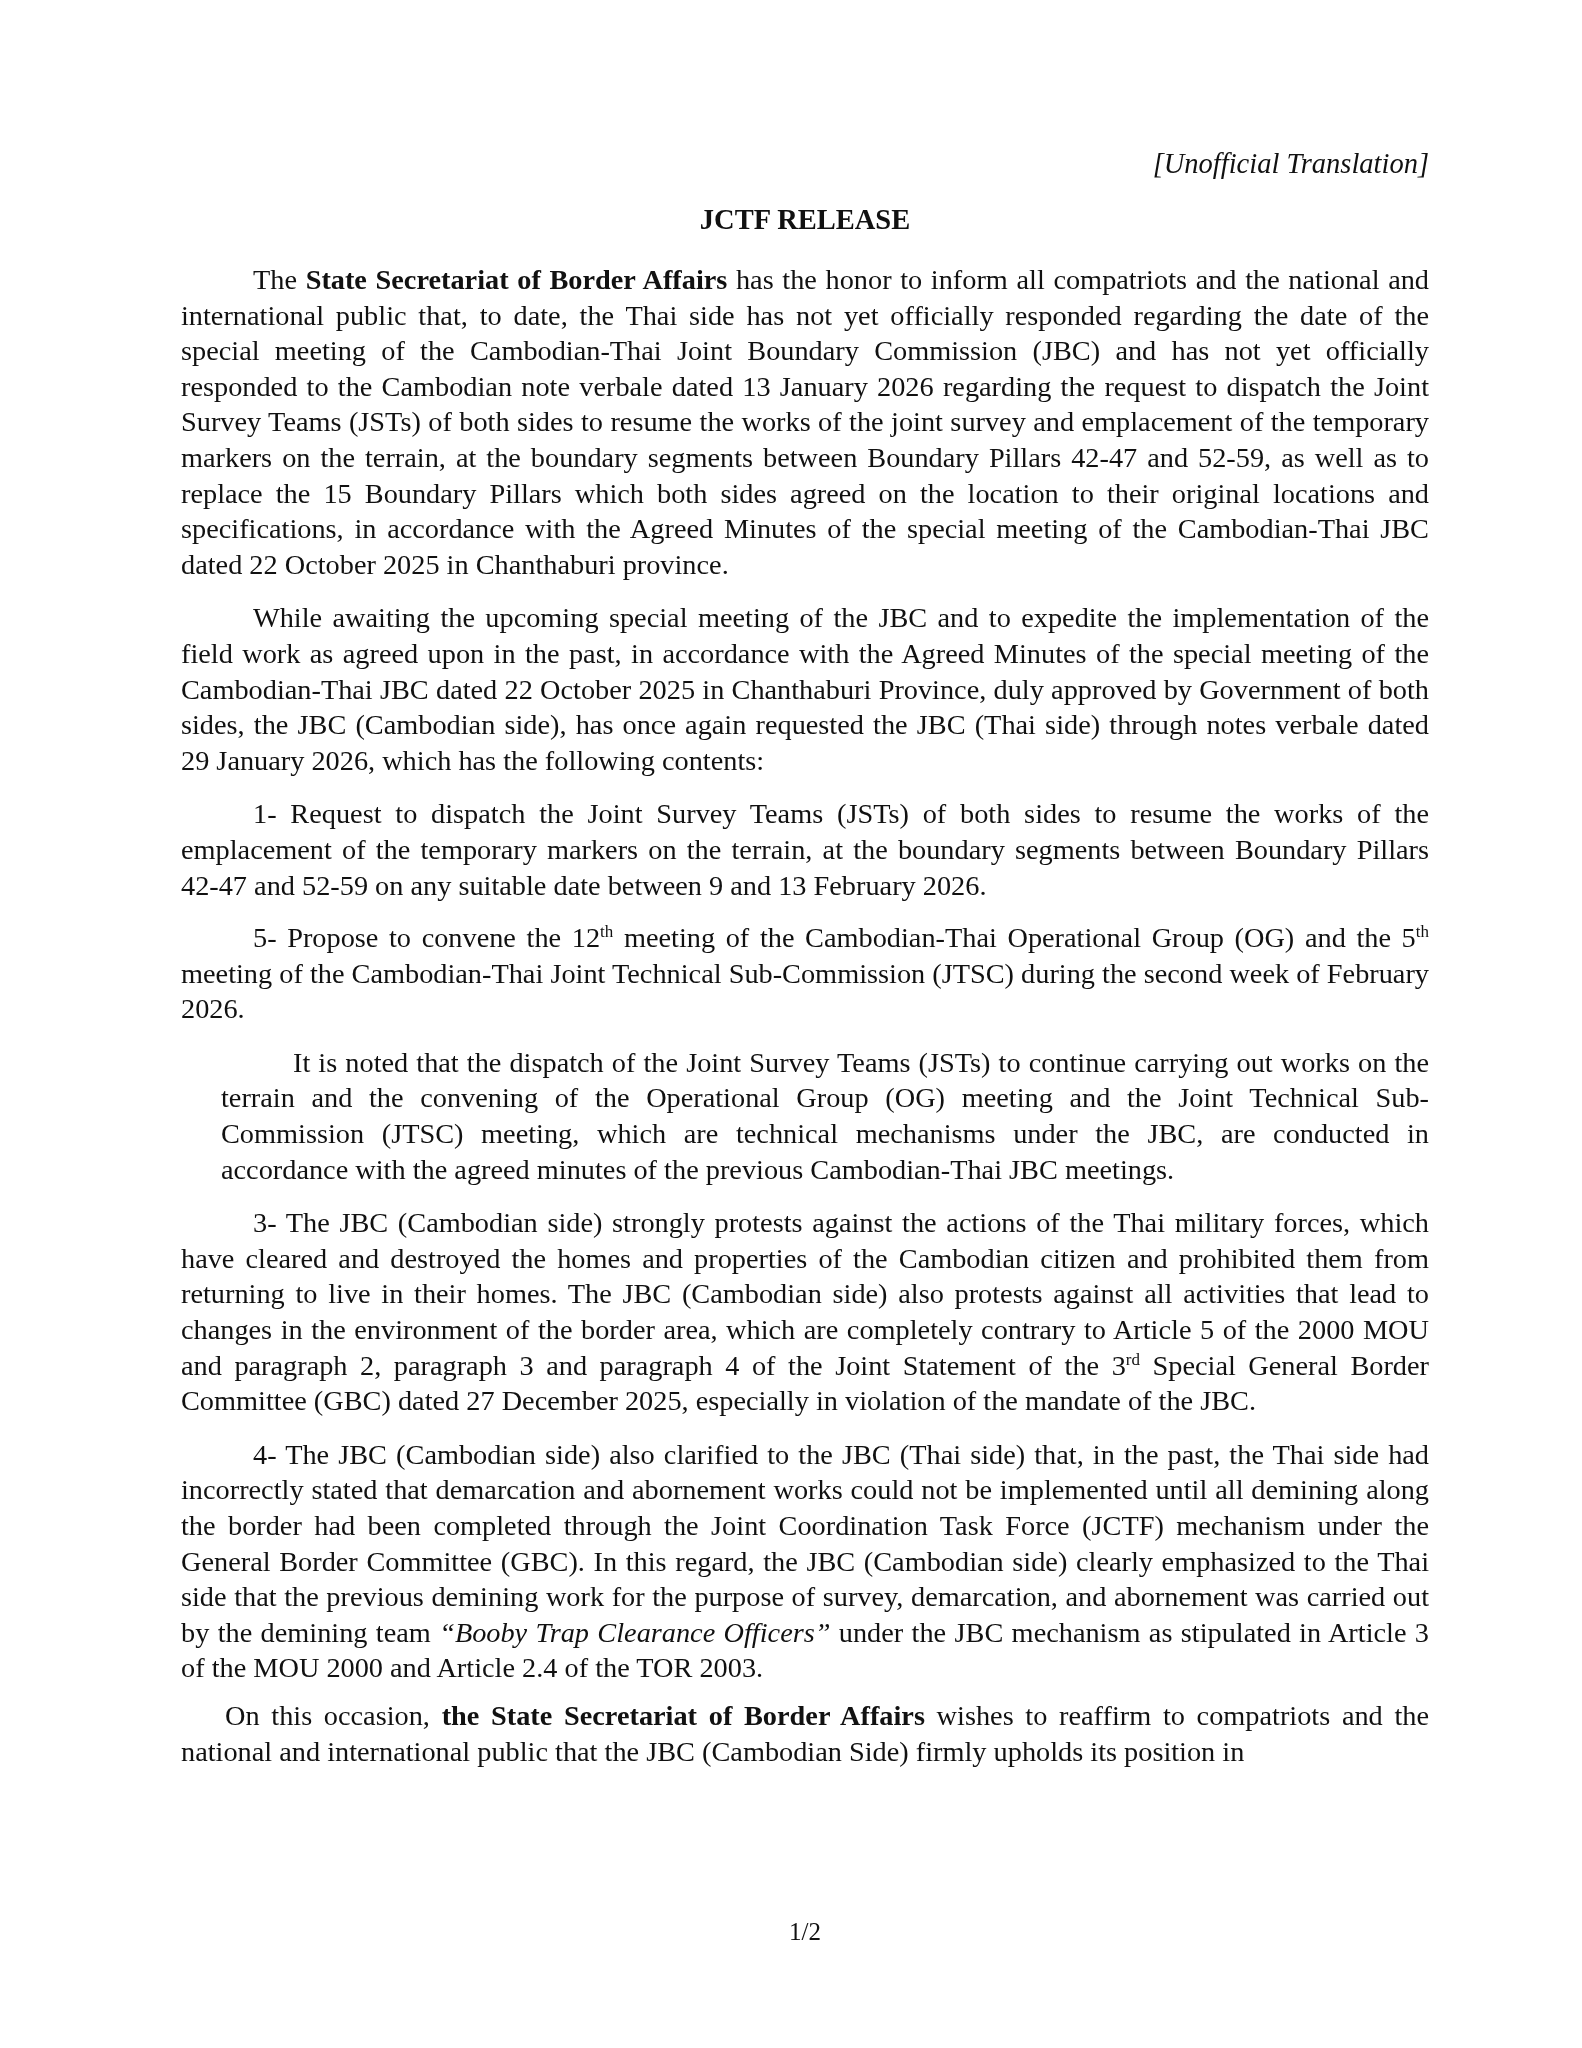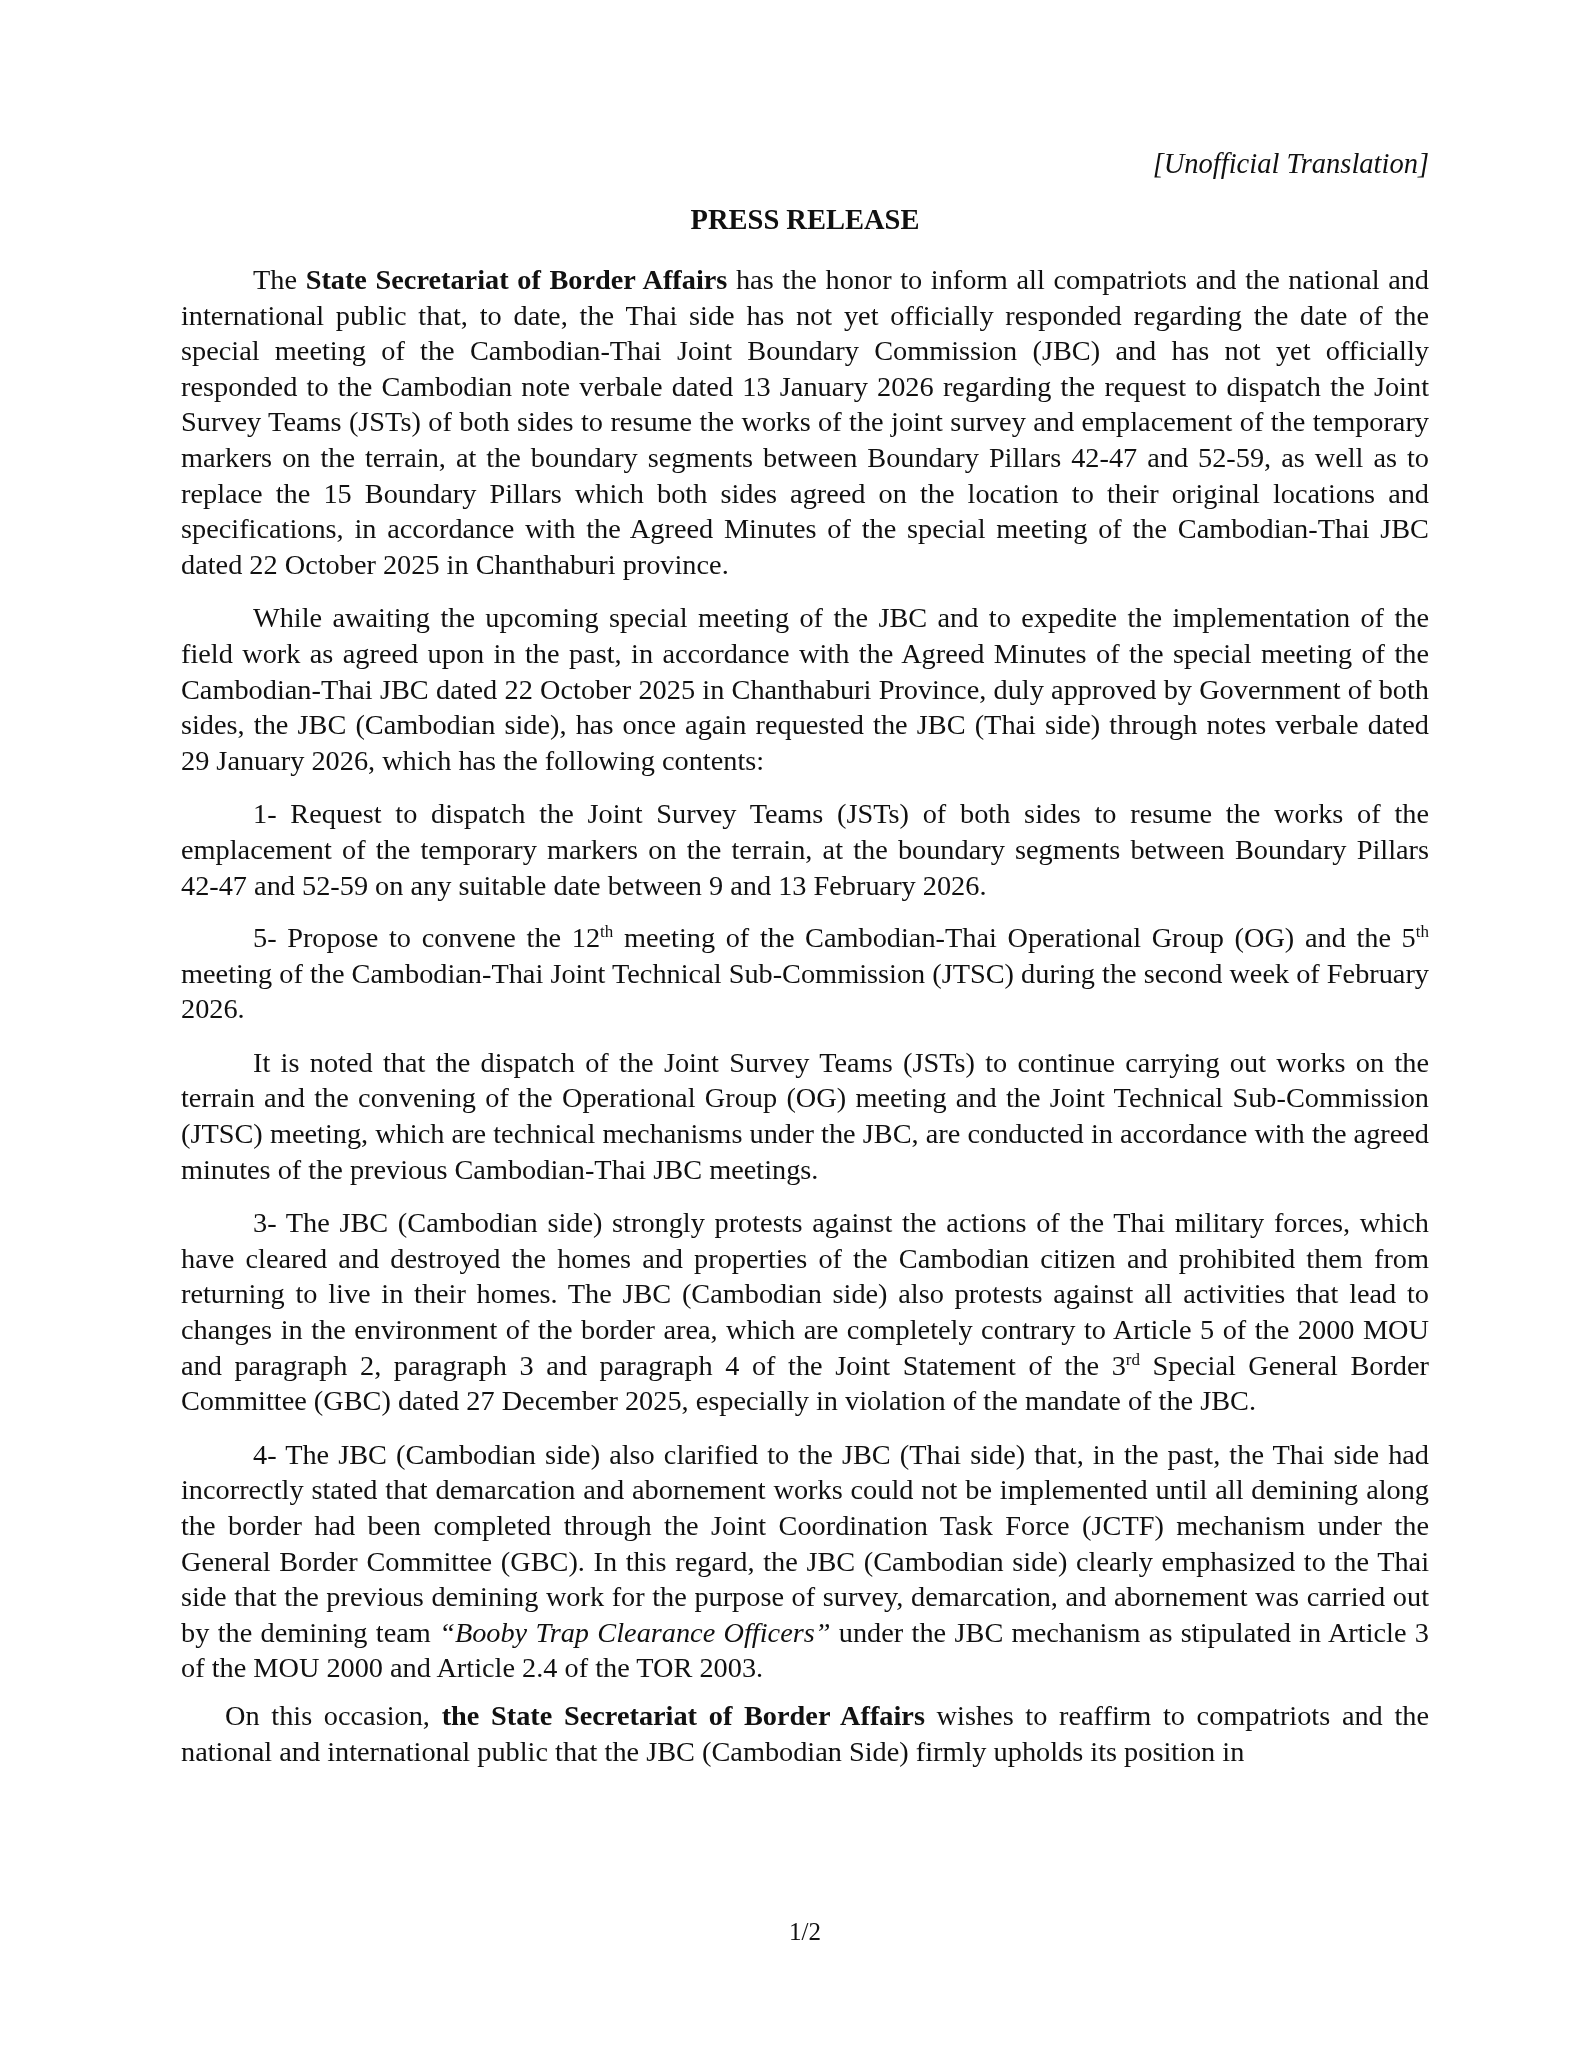--- a/index.html
+++ b/index.html
@@ -60,41 +60,41 @@
     .para i { font-style: italic; }
     .para sup {
       font-size: 17px;
       line-height: 0;
       vertical-align: super;
     }
     .p1 { margin-bottom: 18px; }
     .p2 { margin-bottom: 18px; }
     .p3 { margin-bottom: 17px; }
     .p4 { margin-bottom: 18px; }
-    .p5 { margin-bottom: 18px; }
+    .p5 { margin-bottom: 18px; margin-left: 40px; }
     .p6 { margin-bottom: 18px; }
     .p7 { margin-bottom: 12px; }
     .page-number {
       position: absolute;
       top: 1916px;
       left: 0;
       width: 1248px;
       text-align: center;
       font-size: 25px;
       line-height: 32px;
     }
   </style>
 </head>
 <body>
 
 <div class="page">
 
   <div class="header-note">[Unofficial Translation]</div>
 
-  <div class="title">PRESS RELEASE</div>
+  <div class="title">JCTF RELEASE</div>
 
   <div class="body">
 
     <p class="para p1"><span>The </span><b>State Secretariat of Border Affairs</b><span> has the honor to inform all compatriots and the national and international public that, to date, the Thai side has not yet officially responded regarding the date of the special meeting of the Cambodian-Thai Joint Boundary Commission (JBC) and has not yet officially responded to the Cambodian note verbale dated 13 January  2026 regarding the request to dispatch the Joint Survey Teams (JSTs) of both sides to resume the works of the joint survey and emplacement of the temporary markers on the terrain, at the boundary segments between Boundary Pillars 42-47 and 52-59, as well as to replace the 15 Boundary Pillars which both sides agreed on the location to their original locations and specifications, in accordance with the Agreed Minutes of the special meeting of the Cambodian-Thai JBC dated 22 October  2025 in Chanthaburi province.</span></p>
 
     <p class="para p2">While awaiting the upcoming special meeting of the JBC and to expedite the implementation of the field work as agreed upon in the past, in accordance with the Agreed Minutes of the special meeting of the Cambodian-Thai JBC dated 22 October 2025 in Chanthaburi Province, duly approved by Government of both sides, the JBC (Cambodian side), has once again requested the JBC (Thai side) through notes verbale dated 29 January 2026, which has the following contents:</p>
 
     <p class="para p3">1- Request to dispatch the Joint Survey Teams (JSTs) of both sides to resume the works of the emplacement of the temporary markers on the terrain, at the boundary segments between Boundary Pillars 42-47 and 52-59 on any suitable date between 9 and 13 February 2026.</p>
 
     <p class="para p4"><span>5- Propose to convene the 12</span><sup>th</sup><span> meeting of the Cambodian-Thai Operational Group (OG) and the 5</span><sup>th</sup><span> meeting of the Cambodian-Thai Joint Technical Sub-Commission (JTSC) during the second week of February 2026.</span></p>

